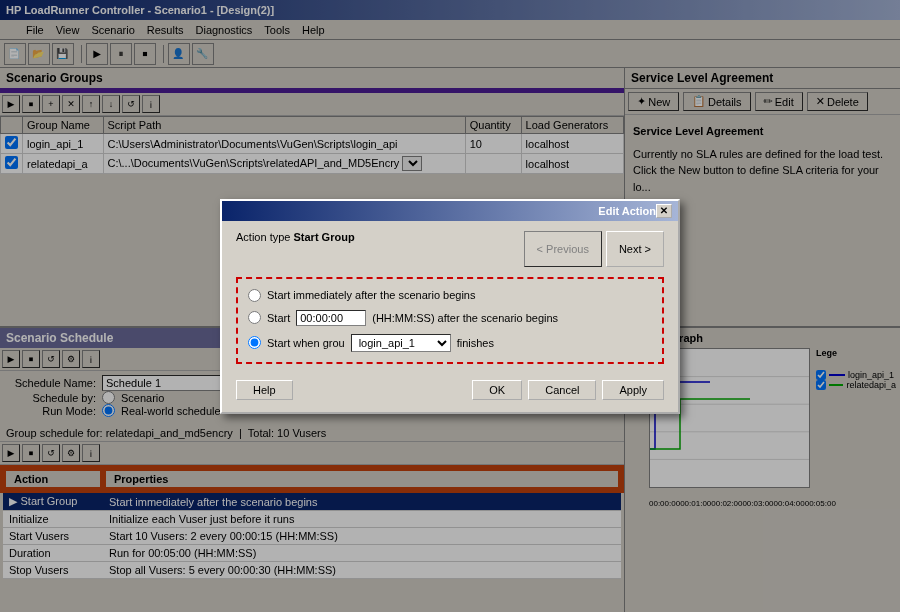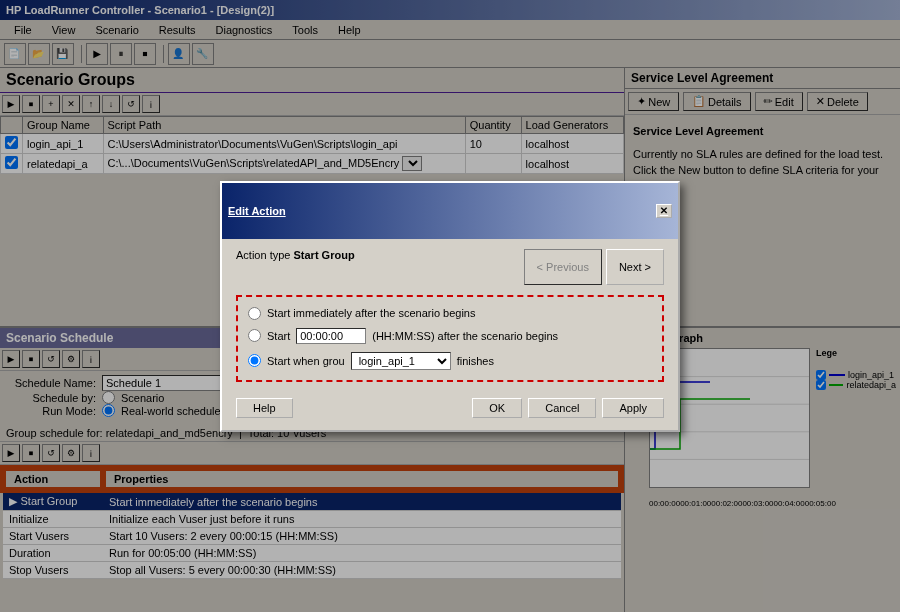--- a/index.html
+++ b/index.html
@@ -22,23 +22,23 @@
       font-weight: bold;
       display: flex;
       align-items: center;
       height: 20px;
     }
 
     
     .menu-bar {
       background: #d4d0c8;
       border-bottom: 1px solid #808080;
-      padding: 2px 8px;
-      display: flex;
-      gap: 8px;
+      padding: 2px 20px;
+      display: flex;
+      gap: 0;
       height: 20px;
       align-items: center;
     }
     .menu-item {
       padding: 2px 6px;
       cursor: pointer;
       font-size: 11px;
     }
 
     
@@ -75,22 +75,22 @@
 
     
     .scenario-groups {
       height: 260px;
       border-bottom: 2px solid #808080;
     }
     .panel-title {
       background: #d4d0c8;
       padding: 3px 6px;
       font-weight: bold;
-      font-size: 16px;
-      border-bottom: 1px solid #4c1d95;
+      font-size: 12px;
+      border-bottom: 5px solid #4c1d95;
     }
     .panel-toolbar {
       background: #d4d0c8;
       padding: 2px;
       border-bottom: 1px solid #aaa;
       display: flex;
       align-items: center;
       gap: 2px;
     }
     .small-btn {
@@ -259,27 +259,26 @@
     }
     .modal {
       background: #d4d0c8;
       border: 2px outset #ffffff;
       box-shadow: 4px 4px 8px rgba(0,0,0,0.5);
       width: 460px;
     }
     .modal-title {
       background: linear-gradient(to right, #0a246a, #a6b5d7);
       color: white;
-      padding: 21px 6px;
+      padding: 3px 6px;
       font-size: 11px;
       font-weight: bold;
       display: flex;
-      justify-content: space-between;
-      align-items: center;
-      text-decoration: underline;
+      justify-content: flex-end;
+      align-items: center;
     }
     .modal-close {
       width: 16px; height: 14px;
       background: #d4d0c8;
       border: 1px outset #ffffff;
       cursor: pointer;
       display: flex; align-items: center; justify-content: center;
       font-size: 10px; font-weight: bold; color: black;
     }
     .modal-body {

